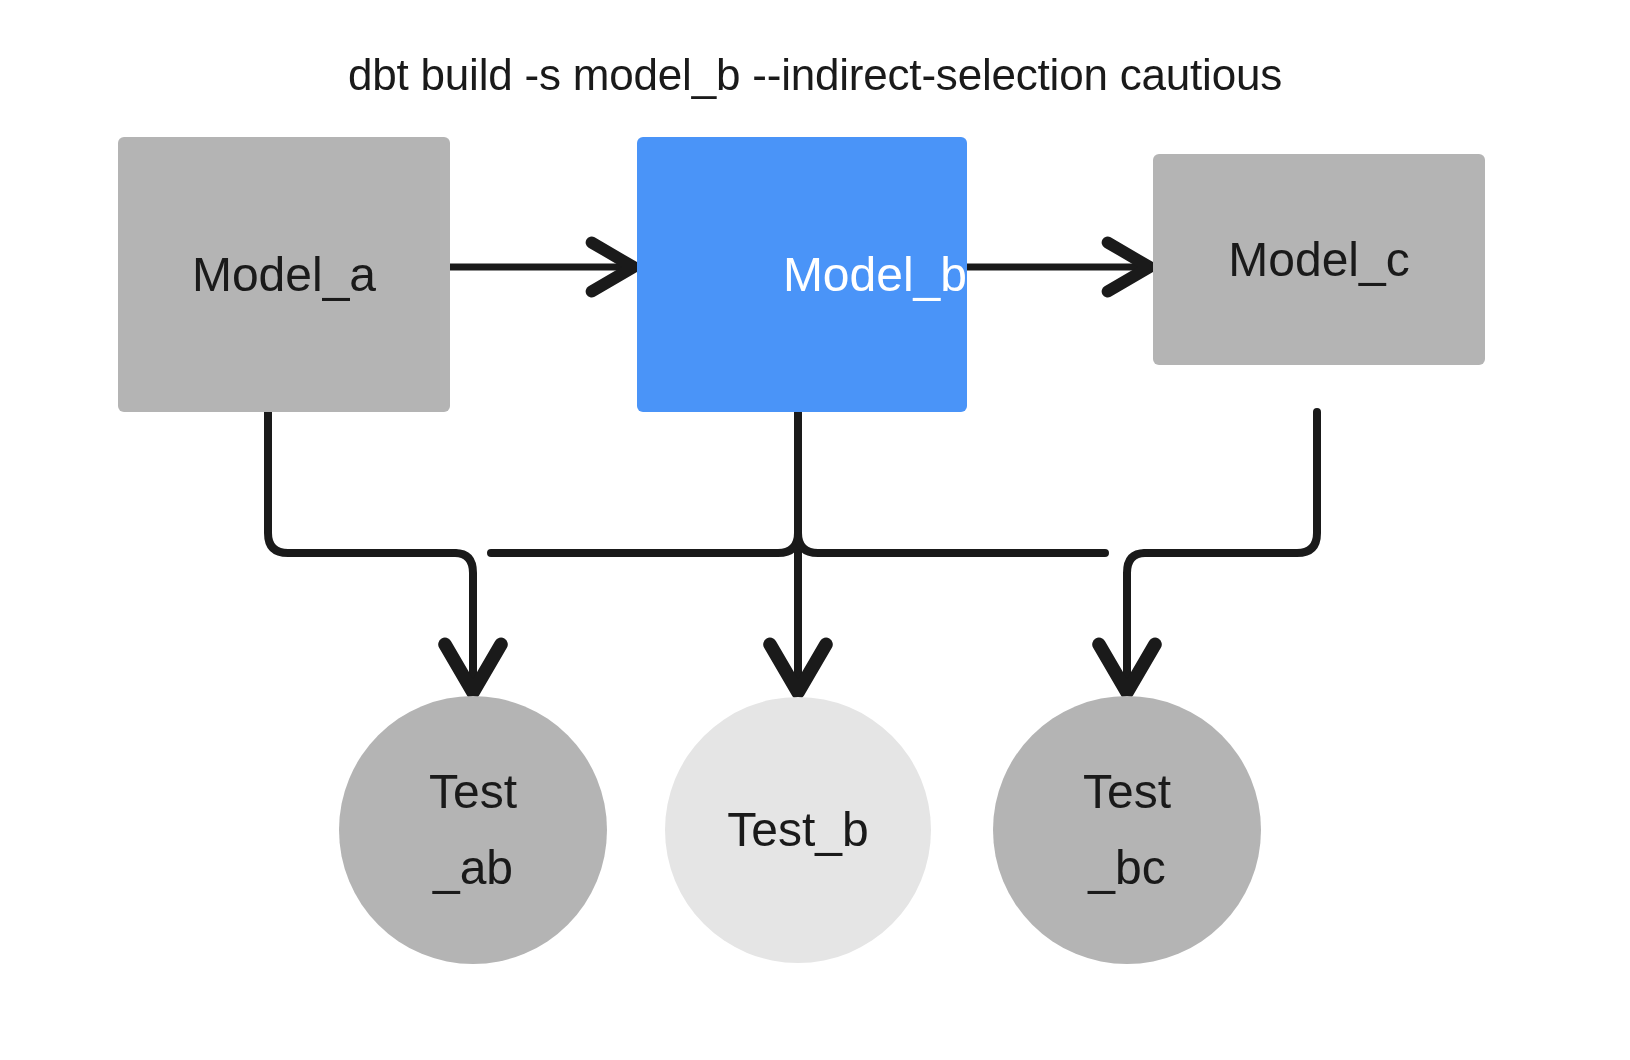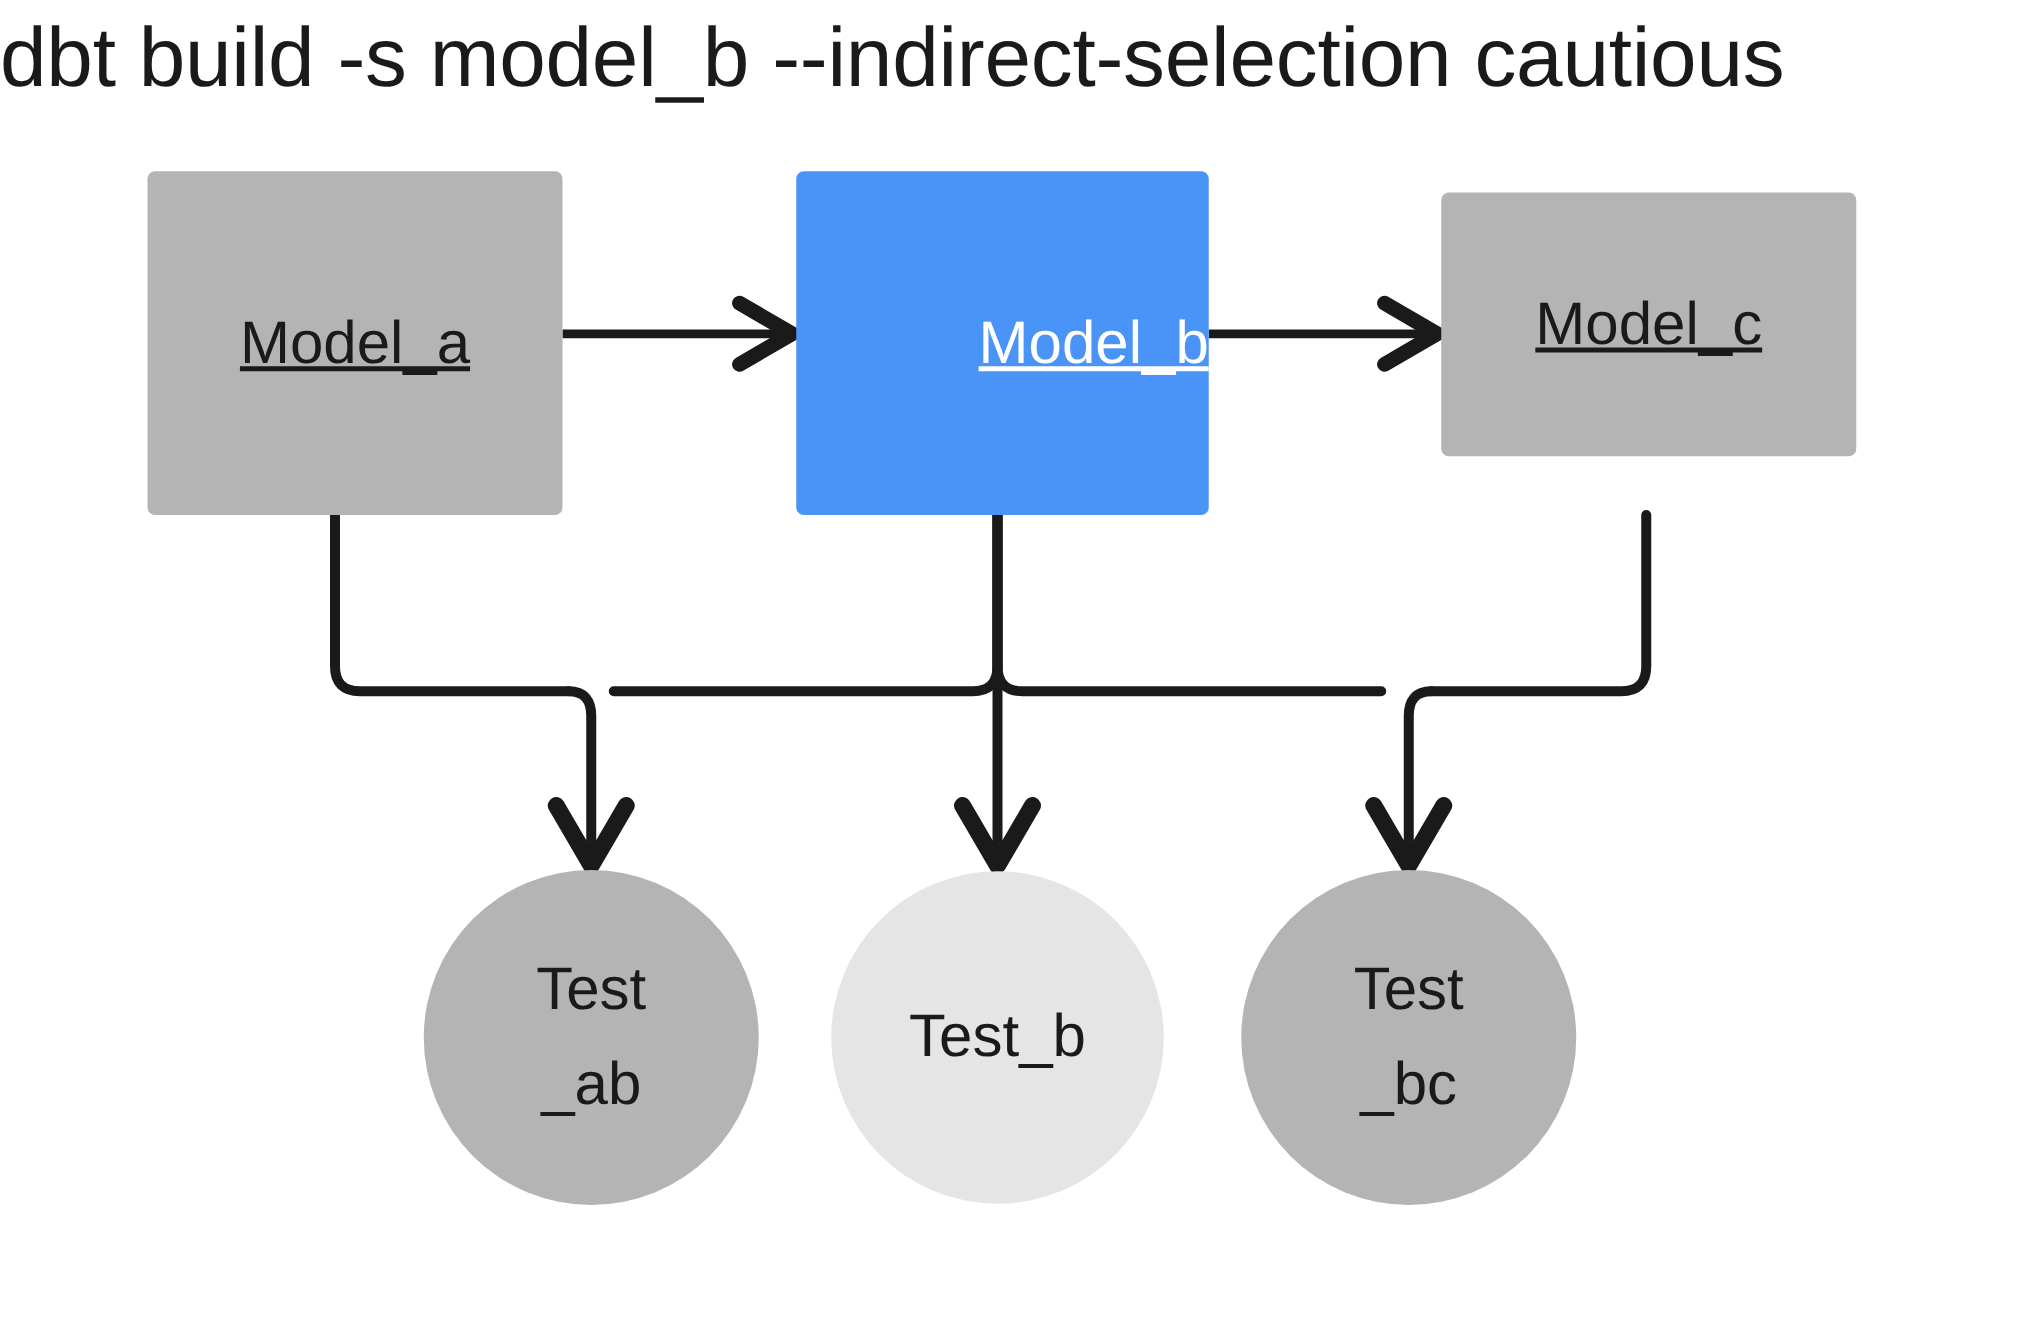--- a/index.html
+++ b/index.html
@@ -15,39 +15,38 @@
   }
   #canvas {
     position: relative;
     width: 1630px;
     height: 1060px;
     background: #ffffff;
   }
   #title {
     position: absolute;
     left: 0;
-    top: 16px;
+    top: 44px;
     width: 1630px;
-    text-align: left;
-    font-size: 67px;
+    text-align: center;
+    font-size: 44px;
     line-height: 62px;
     color: #1a1a1a;
     letter-spacing: -0.2px;
     white-space: nowrap;
   }
   .node-box {
     position: absolute;
     border-radius: 6px;
     display: flex;
     align-items: center;
     justify-content: center;
     font-size: 48px;
     line-height: 52px;
     text-align: center;
-    text-decoration: underline;
   }
   .node-circle {
     position: absolute;
     border-radius: 50%;
     display: flex;
     flex-direction: column;
     align-items: center;
     justify-content: center;
     font-size: 48px;
     line-height: 76px;

